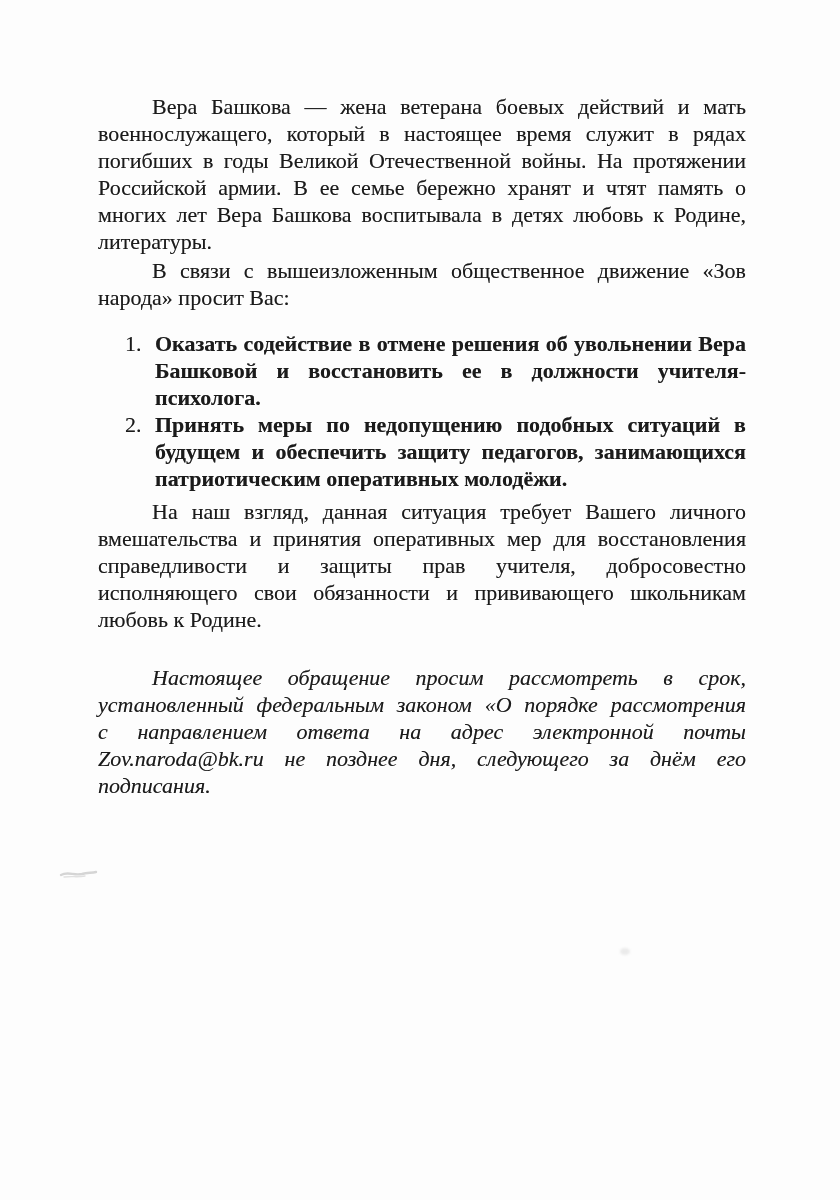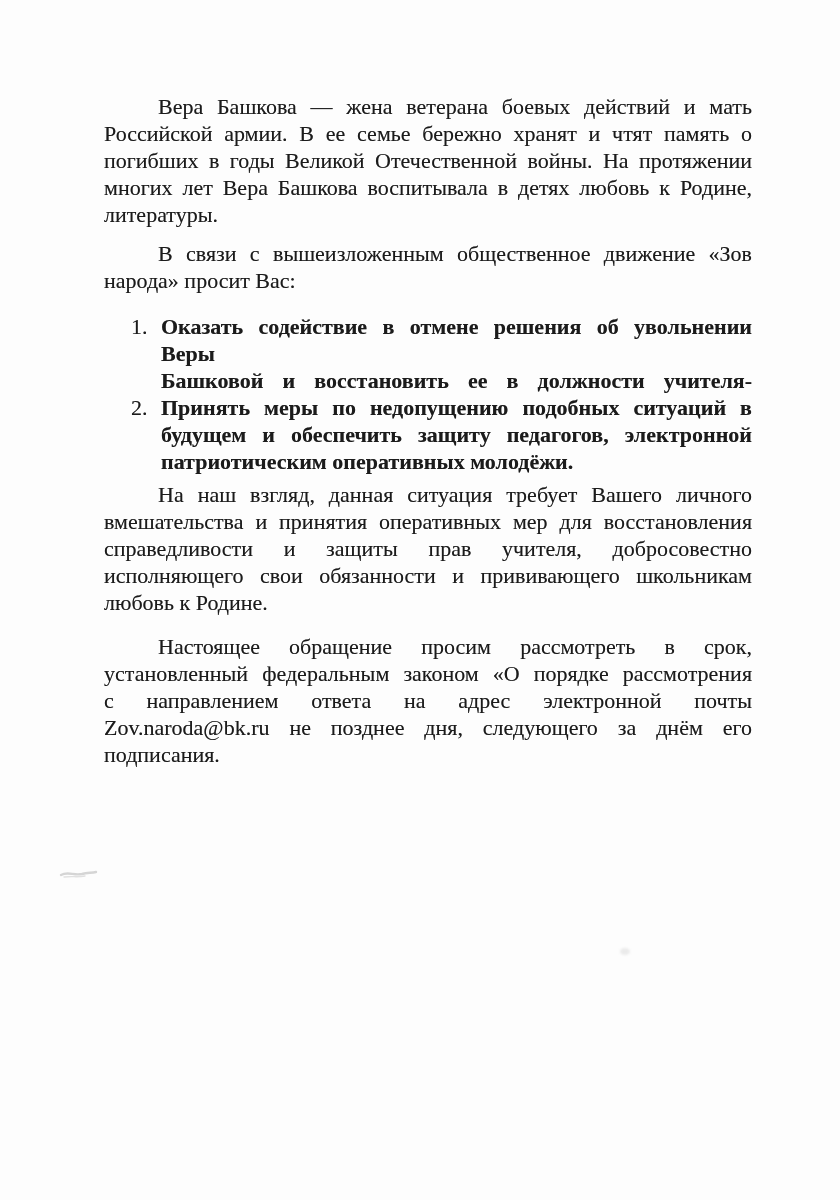--- a/index.html
+++ b/index.html
@@ -14,40 +14,40 @@
   }
   .page {
     position: relative;
     width: 840px;
     height: 1200px;
     background: #fdfdfd;
     overflow: hidden;
   }
   #doc {
     position: absolute;
-    left: 104px;
+    left: 98px;
     top: 93px;
     width: 648px;
     font-size: 22px;
     line-height: 27px;
     color: #1b1b1b;
     text-shadow: 0 0 0.5px rgba(20,20,20,0.45);
   }
   .para {
     margin: 0;
   }
   .para.bold {
     font-weight: bold;
   }
   
-  #doc .para:nth-child(2) { margin-top: 12px; }
+  #doc .para:nth-child(2) { margin-top: 2px; }
   #doc .para:nth-child(3) { margin-top: 19px; }
   #doc .para:nth-child(4) { margin-top: 0; }
   #doc .para:nth-child(5) { margin-top: 6px; }
-  #doc .para:nth-child(6) { margin-top: 17px; }
+  #doc .para:nth-child(6) { margin-top: 31px; font-style: italic; }
   .line {
     text-align: justify;
     text-align-last: justify;
     white-space: normal;
   }
   .line.last {
     text-align: left;
     text-align-last: left;
   }
   .line.first-indent {
@@ -87,38 +87,40 @@
   }
 </style>
 </head>
 <body>
 
 <div class="page">
 
   <div id="doc">
       <div class="para">
         <div class="line first-indent">Вера Башкова — жена ветерана боевых действий и мать</div>
+        <div class="line">военнослужащего, который в настоящее время служит в рядах</div>
+        <div class="line">погибших в годы Великой Отечественной войны. На протяжении</div>
         <div class="line">Российской армии. В ее семье бережно хранят и чтят память о</div>
-        <div class="line">погибших в годы Великой Отечественной войны. На протяжении</div>
         <div class="line">многих лет Вера Башкова воспитывала в детях любовь к Родине,</div>
         <div class="line last">литературы.</div>
       </div>
       <div class="para">
         <div class="line first-indent">В связи с вышеизложенным общественное движение «Зов</div>
         <div class="line last">народа» просит Вас:</div>
       </div>
       <div class="para bold list">
         <span class="num">1.</span>
-        <div class="line">Оказать содействие в отмене решения об увольнении Веры</div>
+        <div class="line">Оказать содействие в отмене решения об увольнении Вера</div>
         <div class="line">Башковой и восстановить ее в должности учителя-</div>
+        <div class="line last">психолога.</div>
       </div>
       <div class="para bold list">
         <span class="num">2.</span>
         <div class="line">Принять меры по недопущению подобных ситуаций в</div>
-        <div class="line">будущем и обеспечить защиту педагогов, электронной</div>
+        <div class="line">будущем и обеспечить защиту педагогов, занимающихся</div>
         <div class="line last">патриотическим оперативных молодёжи.</div>
       </div>
       <div class="para">
         <div class="line first-indent">На наш взгляд, данная ситуация требует Вашего личного</div>
         <div class="line">вмешательства и принятия оперативных мер для восстановления</div>
         <div class="line">справедливости и защиты прав учителя, добросовестно</div>
         <div class="line">исполняющего свои обязанности и прививающего школьникам</div>
         <div class="line last">любовь к Родине.</div>
       </div>
       <div class="para">

